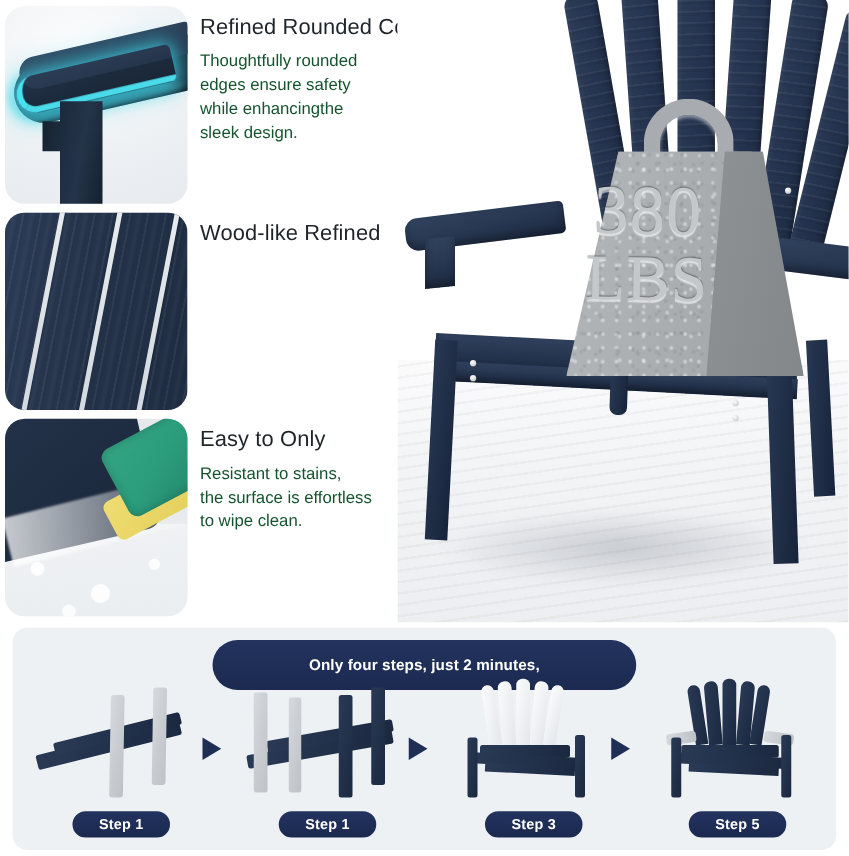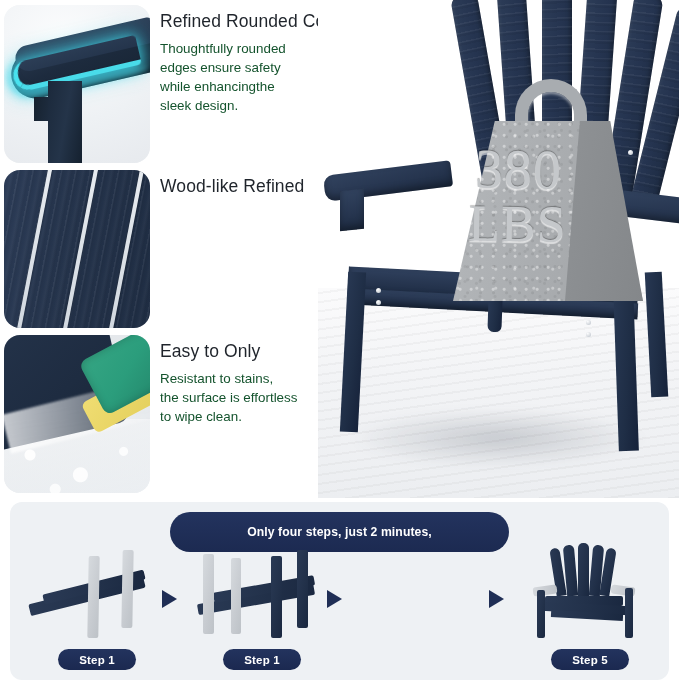--- a/index.html
+++ b/index.html
@@ -393,20 +393,35 @@
           <div class="pc navy-pc" style="left:10px; top:48px; width:118px; height:11px; transform:rotate(-10deg); border-radius:2px;"></div>
           <div class="pc navy-pc" style="left:26px; top:38px; width:102px; height:10px; transform:rotate(-10deg); border-radius:2px;"></div>
           <div class="pc gray-pc" style="left:16px; top:8px; width:11px; height:80px; border-radius:2px;"></div>
           <div class="pc gray-pc" style="left:44px; top:12px; width:10px; height:76px; border-radius:2px;"></div>
           <div class="pc navy-pc" style="left:84px; top:10px; width:11px; height:82px; border-radius:2px;"></div>
           <div class="pc navy-pc" style="left:110px; top:4px; width:11px; height:78px; border-radius:2px;"></div>
         </div>
         <div class="badge">Step 1</div>
       </div>
 
+      <div class="step s3">
+        <div class="step-art">
+          <div class="pc white-pc" style="left:36px; top:2px; width:10px; height:48px; transform:rotate(-9deg); border-radius:5px 5px 0 0;"></div>
+          <div class="pc white-pc" style="left:48px; top:-1px; width:11px; height:51px; transform:rotate(-5deg); border-radius:5px 5px 0 0;"></div>
+          <div class="pc white-pc" style="left:61px; top:-3px; width:11px; height:53px; transform:rotate(0deg); border-radius:5px 5px 0 0;"></div>
+          <div class="pc white-pc" style="left:74px; top:-1px; width:11px; height:51px; transform:rotate(5deg); border-radius:5px 5px 0 0;"></div>
+          <div class="pc white-pc" style="left:86px; top:2px; width:10px; height:48px; transform:rotate(9deg); border-radius:5px 5px 0 0;"></div>
+          <div class="pc navy-pc" style="left:32px; top:50px; width:72px; height:10px; border-radius:2px;"></div>
+          <div class="pc navy-pc" style="left:24px; top:58px; width:92px; height:9px; transform:rotate(3deg); border-radius:2px;"></div>
+          <div class="pc navy-pc" style="left:22px; top:44px; width:8px; height:48px; border-radius:2px;"></div>
+          <div class="pc navy-pc" style="left:108px; top:42px; width:8px; height:50px; border-radius:2px;"></div>
+          <div class="pc navy-pc" style="left:36px; top:66px; width:72px; height:7px; transform:rotate(3deg);"></div>
+        </div>
+        <div class="badge">Step 3</div>
+      </div>
 
       <div class="step s4">
         <div class="step-art">
           <div class="pc navy-pc" style="left:38px; top:2px; width:10px; height:48px; transform:rotate(-9deg); border-radius:5px 5px 0 0;"></div>
           <div class="pc navy-pc" style="left:50px; top:-1px; width:11px; height:51px; transform:rotate(-5deg); border-radius:5px 5px 0 0;"></div>
           <div class="pc navy-pc" style="left:63px; top:-3px; width:11px; height:53px; transform:rotate(0deg); border-radius:5px 5px 0 0;"></div>
           <div class="pc navy-pc" style="left:76px; top:-1px; width:11px; height:51px; transform:rotate(5deg); border-radius:5px 5px 0 0;"></div>
           <div class="pc navy-pc" style="left:88px; top:2px; width:10px; height:48px; transform:rotate(9deg); border-radius:5px 5px 0 0;"></div>
           <div class="pc gray-pc" style="left:18px; top:40px; width:24px; height:9px; transform:rotate(-8deg); border-radius:3px;"></div>
           <div class="pc gray-pc" style="left:96px; top:40px; width:24px; height:9px; transform:rotate(8deg); border-radius:3px;"></div>

